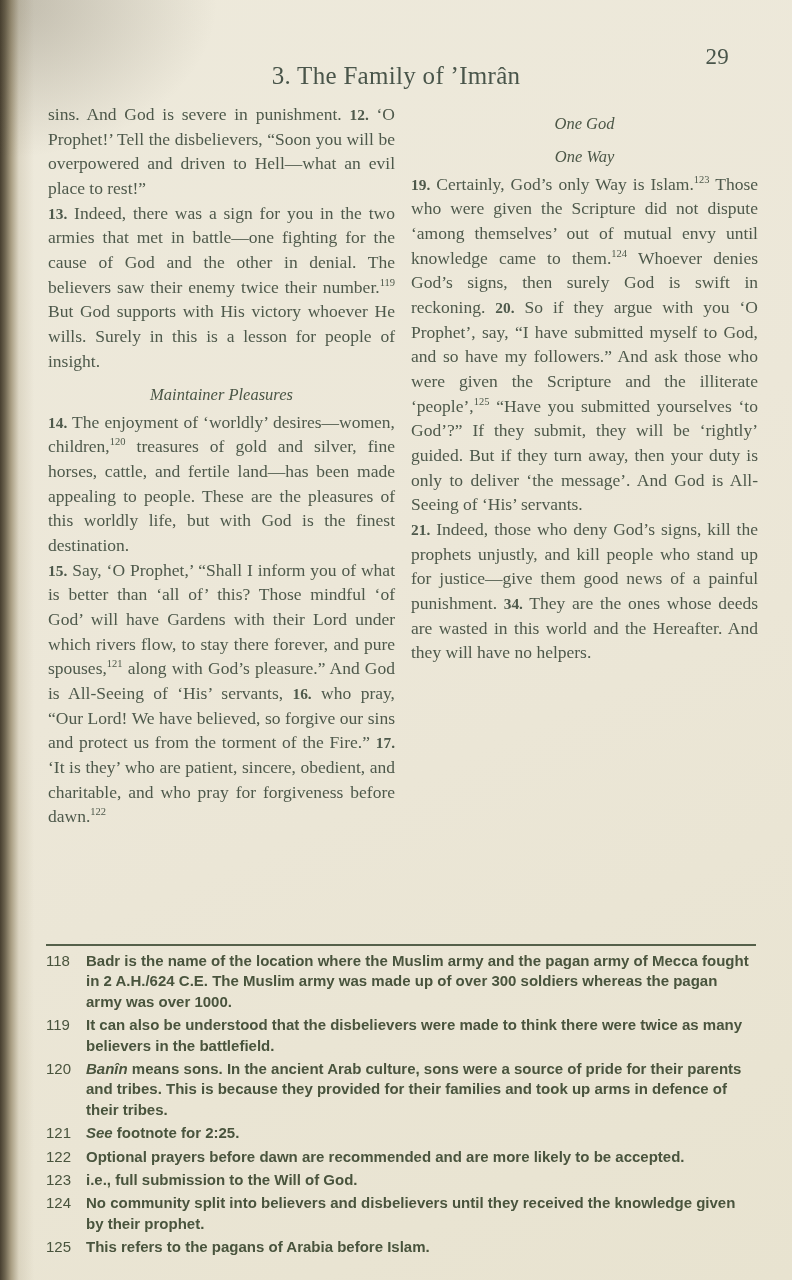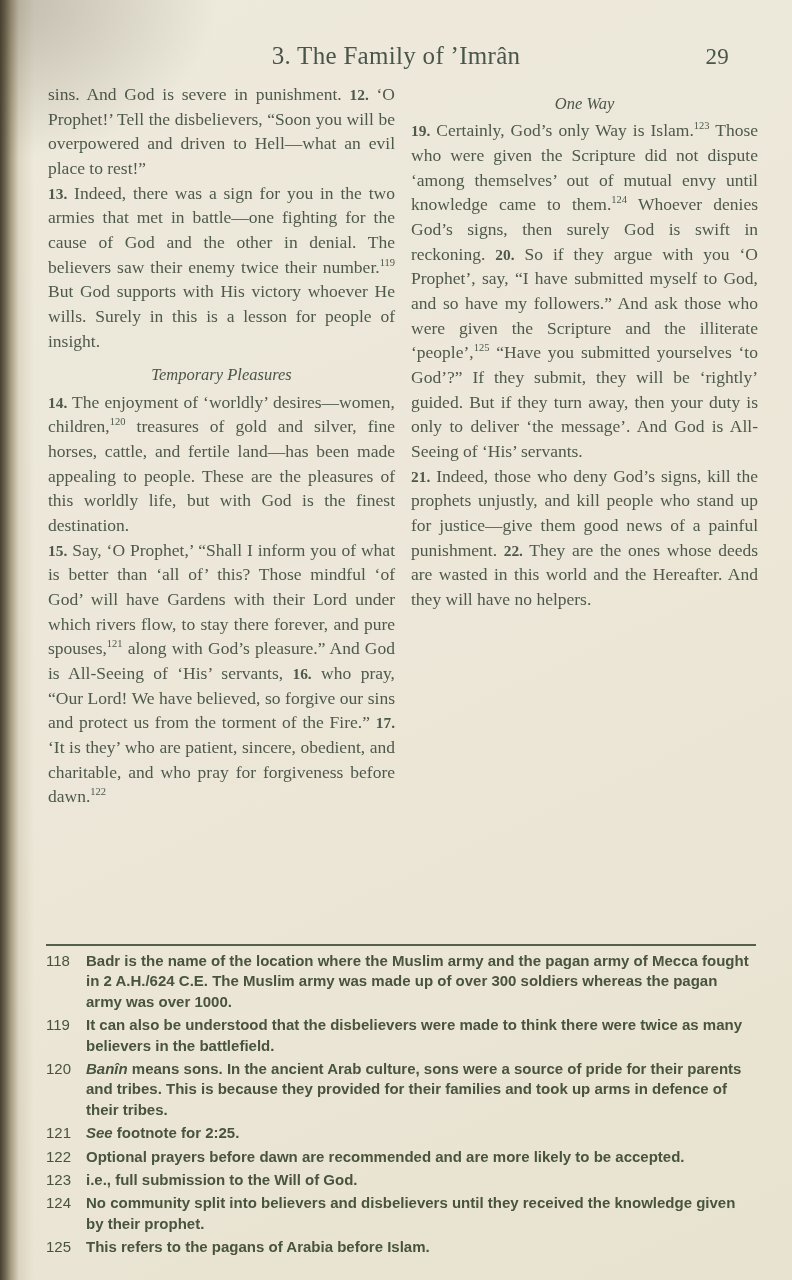--- a/index.html
+++ b/index.html
@@ -18,21 +18,21 @@
     background:linear-gradient(90deg,#473f30 0px,#6e6550 5px,#a99e83 11px,rgba(190,180,155,.35) 19px,rgba(190,180,155,0) 34px);
     pointer-events:none;
   }
   .corner-shade{
     position:absolute;left:0;top:0;width:220px;height:160px;
     background:radial-gradient(ellipse at 0% 0%,rgba(70,62,45,.28),rgba(70,62,45,0) 70%);
     pointer-events:none;
   }
   .header{
     position:relative;
-    padding-top:42px;
+    padding-top:62px;
     text-align:center;
     font-size:25px;
     letter-spacing:.3px;
     color:#49554a;
   }
   .page-number{
     position:absolute;
     right:63px;top:44px;
     font-size:23px;
     color:#49554a;
@@ -87,28 +87,29 @@
 
   <header class="header">
     <span>3. The Family of ’Imrân</span>
     <span class="page-number">29</span>
   </header>
 
   <main class="main">
     <div class="column">
         <p class="verse">sins. And God is severe in punishment. <b class="vnum">12.</b> ‘O Prophet!’ Tell the disbelievers, “Soon you will be overpowered and driven to Hell—what an evil place to rest!”</p>
         <p class="verse"><b class="vnum">13.</b> Indeed, there was a sign for you in the two armies that met in battle—one fighting for the cause of God and the other in denial. The believers saw their enemy twice their number.<sup>119</sup> But God supports with His victory whoever He wills. Surely in this is a lesson for people of insight.</p>
-        <div class="section-heading">Temporary Pleasures</div>
+        <div class="section-heading">Maintainer Pleasures</div>
         <p class="verse"><b class="vnum">14.</b> The enjoyment of ‘worldly’ desires—women, children,<sup>120</sup> treasures of gold and silver, fine horses, cattle, and fertile land—has been made appealing to people. These are the pleasures of this worldly life, but with God is the finest destination.</p>
         <p class="verse"><b class="vnum">15.</b> Say, ‘O Prophet,’ “Shall I inform you of what is better than ‘all of’ this? Those mindful ‘of God’ will have Gardens with their Lord under which rivers flow, to stay there forever, and pure spouses,<sup>121</sup> along with God’s pleasure.” And God is All-Seeing of ‘His’ servants, <b class="vnum">16.</b> who pray, “Our Lord! We have believed, so forgive our sins and protect us from the torment of the Fire.” <b class="vnum">17.</b> ‘It is they’ who are patient, sincere, obedient, and charitable, and who pray for forgiveness before dawn.<sup>122</sup></p>
       </div>
     <div class="column">
+        <div class="section-heading">One God</div>
         <div class="section-heading">One Way</div>
         <p class="verse"><b class="vnum">19.</b> Certainly, God’s only Way is Islam.<sup>123</sup> Those who were given the Scripture did not dispute ‘among themselves’ out of mutual envy until knowledge came to them.<sup>124</sup> Whoever denies God’s signs, then surely God is swift in reckoning. <b class="vnum">20.</b> So if they argue with you ‘O Prophet’, say, “I have submitted myself to God, and so have my followers.” And ask those who were given the Scripture and the illiterate ‘people’,<sup>125</sup> “Have you submitted yourselves ‘to God’?” If they submit, they will be ‘rightly’ guided. But if they turn away, then your duty is only to deliver ‘the message’. And God is All-Seeing of ‘His’ servants.</p>
-        <p class="verse"><b class="vnum">21.</b> Indeed, those who deny God’s signs, kill the prophets unjustly, and kill people who stand up for justice—give them good news of a painful punishment. <b class="vnum">22.</b> They are the ones whose deeds are wasted in this world and the Hereafter. And they will have no helpers.</p>
+        <p class="verse"><b class="vnum">21.</b> Indeed, those who deny God’s signs, kill the prophets unjustly, and kill people who stand up for justice—give them good news of a painful punishment. <b class="vnum">34.</b> They are the ones whose deeds are wasted in this world and the Hereafter. And they will have no helpers.</p>
       </div>
   </main>
 
   <section class="footnotes">
     <div class="fn-rule"></div>
     <div class="fn-list">
         <div class="fn-item">
           <div class="fn-num">118</div>
           <div class="fn-text">Badr is the name of the location where the Muslim army and the pagan army of Mecca fought in 2 A.H./624 C.E. The Muslim army was made up of over 300 soldiers whereas the pagan army was over 1000.</div>
         </div>

